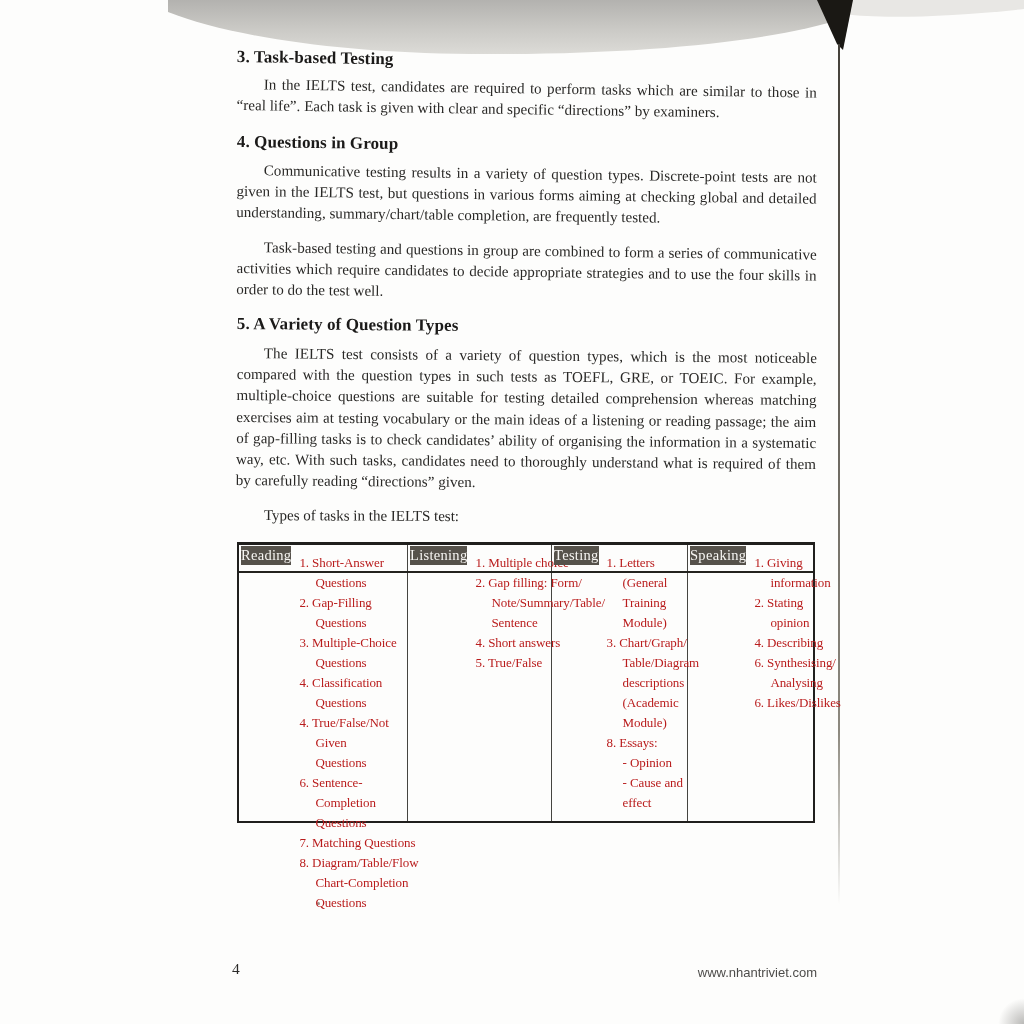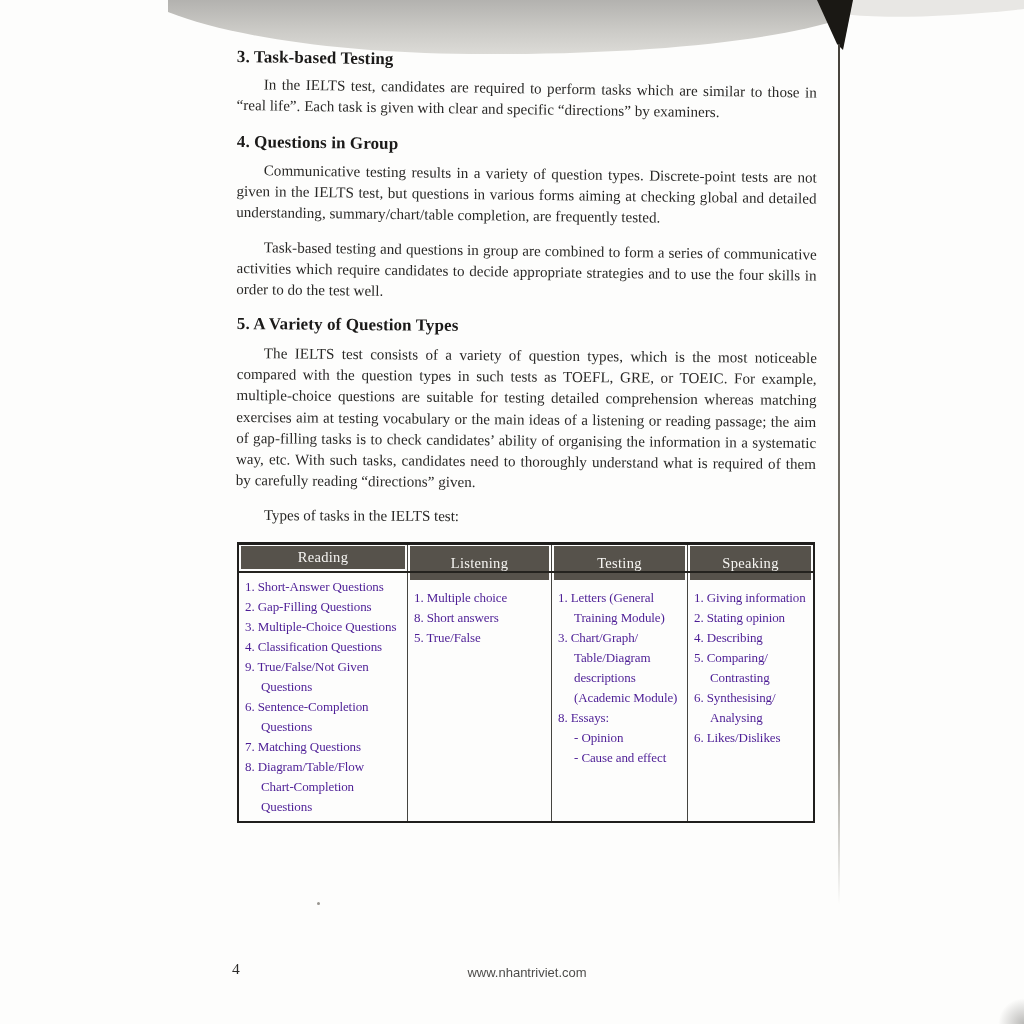--- a/index.html
+++ b/index.html
@@ -38,34 +38,34 @@
   .tilt-b{transform:rotate(0.75deg);transform-origin:0 0;}
   .tilt-c{transform:rotate(0.5deg);transform-origin:0 0;}
   .tilt-d{transform:rotate(0.25deg);transform-origin:0 0;}
   
   #task-table{
     position:absolute;left:237px;top:542px;width:578px;height:281px;
     display:flex;box-sizing:border-box;
     border:2px solid #201f1d;border-top-width:3px;
     background:#fdfdfc;
   }
-  .t-col{box-sizing:border-box;border-right:1px solid #454440;display:flex;flex-direction:column;}
+  .t-col{box-sizing:border-box;border-right:1px solid #454440;display:flex;flex-direction:row;}
   .t-col:last-child{border-right:none;}
   .t-head{
-    height:34px;margin:1px 2px 0 2px;background:#56524b;
+    height:19px;margin:1px 2px 0 2px;background:#56524b;
     color:#f7f6f3;display:flex;align-items:center;justify-content:center;
     font-size:14.5px;letter-spacing:0.3px;
   }
   #head-rule{position:absolute;left:0;right:0;top:26px;height:2px;background:#24231f;}
-  .t-body{padding:8px 3px 4px 6px;font-size:13px;line-height:20px;color:#4c1d95;}
+  .t-body{padding:8px 3px 4px 6px;font-size:13px;line-height:20px;color:#b91c1c;}
   .cell-item{white-space:pre-line;padding-left:16px;text-indent:-16px;letter-spacing:-0.1px;}
   
   #footer-page-number{position:absolute;left:232px;top:960px;font-size:15.5px;color:#2b2a28;}
   #footer-website{
-    position:absolute;left:237px;top:965px;width:580px;text-align:center;
+    position:absolute;left:237px;top:965px;width:580px;text-align:right;
     font-family:"Liberation Sans", sans-serif;font-size:13px;color:#4d4c4a;
   }
 </style>
 </head>
 <body>
 
 <div id="photo">
 
   <svg id="top-curl" viewBox="0 0 1024 70">
     <defs>
@@ -100,38 +100,41 @@
 
     <div class="t-col" style="width:169px">
       <div class="t-head">
         <span>Reading</span>
       </div>
       <div class="t-body">
           <div class="cell-item">1. Short-Answer Questions</div>
           <div class="cell-item">2. Gap-Filling Questions</div>
           <div class="cell-item">3. Multiple-Choice Questions</div>
           <div class="cell-item">4. Classification Questions</div>
-          <div class="cell-item">9. True/False/Not Given
+          <div class="cell-item">4. True/False/Not Given
 Questions</div>
           <div class="cell-item">6. Sentence-Completion
 Questions</div>
           <div class="cell-item">7. Matching Questions</div>
           <div class="cell-item">8. Diagram/Table/Flow
 Chart-Completion
 Questions</div>
         </div>
     </div>
 
     <div class="t-col" style="width:144px">
       <div class="t-head">
         <span>Listening</span>
       </div>
       <div class="t-body">
           <div class="cell-item">1. Multiple choice</div>
-          <div class="cell-item">8. Short answers</div>
+          <div class="cell-item">2. Gap filling: Form/
+Note/Summary/Table/
+Sentence</div>
+          <div class="cell-item">4. Short answers</div>
           <div class="cell-item">5. True/False</div>
         </div>
     </div>
 
     <div class="t-col" style="width:136px">
       <div class="t-head">
         <span>Testing</span>
       </div>
       <div class="t-body">
           <div class="cell-item">1. Letters (General
@@ -147,22 +150,20 @@
     </div>
 
     <div class="t-col" style="flex:1">
       <div class="t-head">
         <span>Speaking</span>
       </div>
       <div class="t-body">
           <div class="cell-item">1. Giving information</div>
           <div class="cell-item">2. Stating opinion</div>
           <div class="cell-item">4. Describing</div>
-          <div class="cell-item">5. Comparing/
-Contrasting</div>
           <div class="cell-item">6. Synthesising/
 Analysing</div>
           <div class="cell-item">6. Likes/Dislikes</div>
         </div>
     </div>
   </div>
 
   <div id="footer-page-number">4</div>
   <div id="footer-website">www.nhantriviet.com</div>
 

